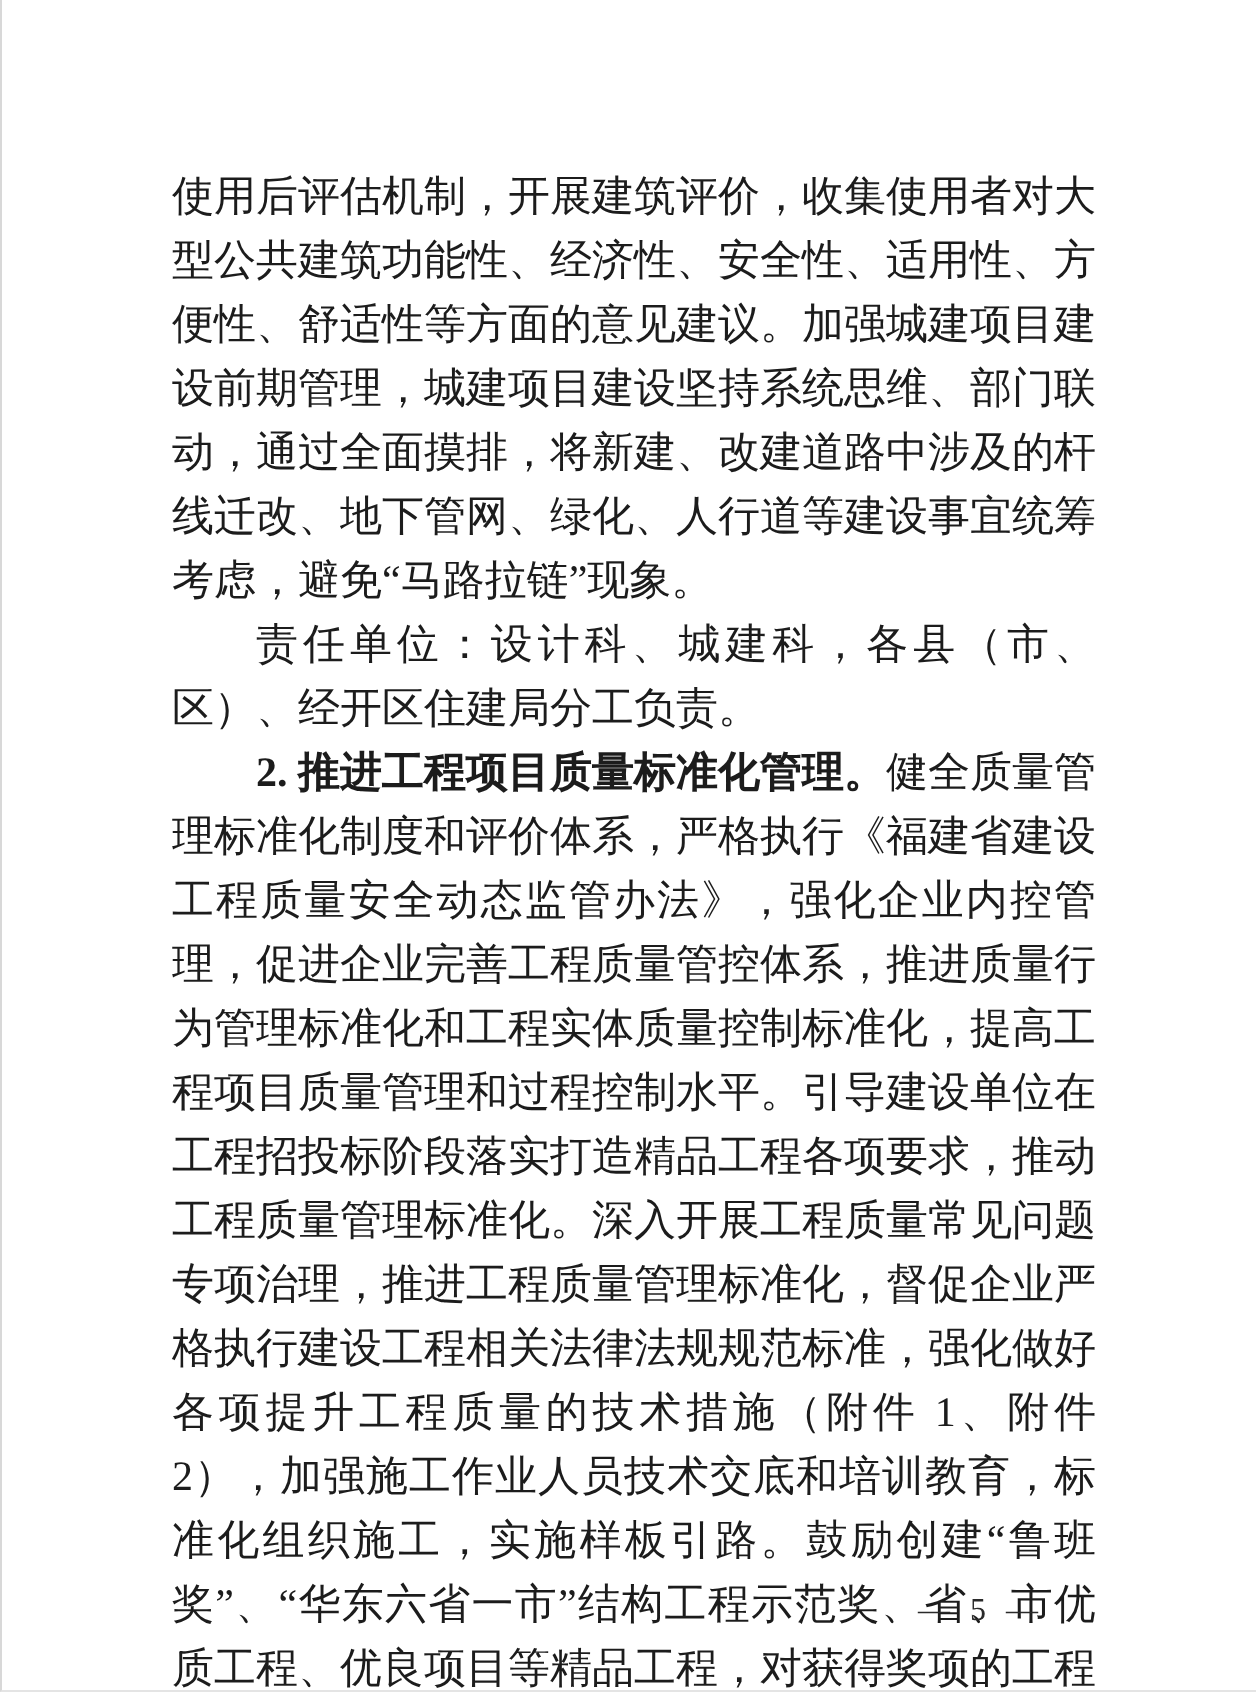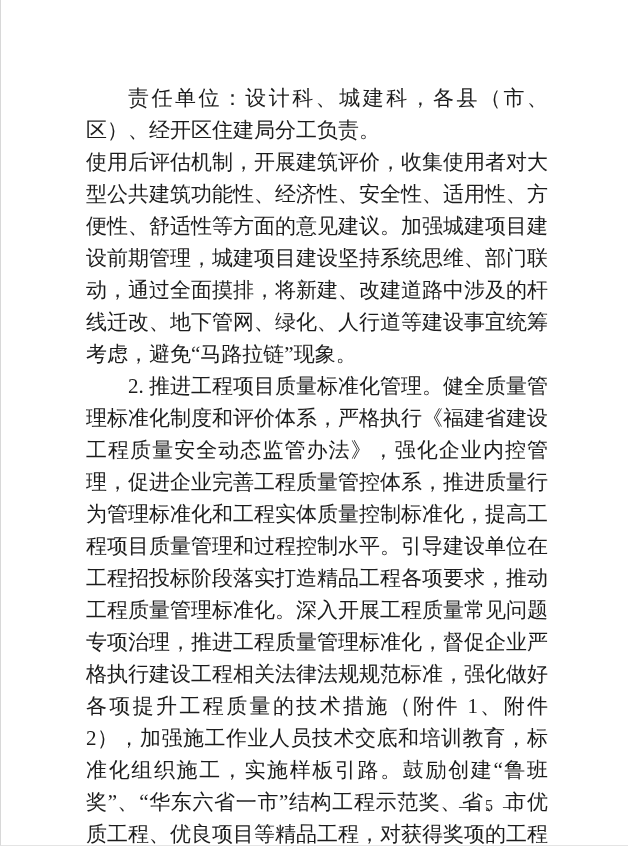--- a/index.html
+++ b/index.html
@@ -31,35 +31,35 @@
     line-height: 32px;
     text-align: justify;
     text-justify: inter-character;
     letter-spacing: 0;
     word-break: break-all;
   }
   p.para.indent {
     text-indent: 2em;
   }
   .bold {
-    font-weight: normal;
+    font-weight: bold;
   }
   .page-footer {
     position: absolute;
     top: 797px;
     right: 106px;
     font-size: 16px;
     letter-spacing: 3px;
     color: #2a2a2a;
     white-space: nowrap;
   }
 </style>
 </head>
 <body>
 
 <div class="page">
   <div class="doc-body" id="doc-body">
+      <p class="para"><span>使用后评估机制，开展建筑评价，收集使用者对大型公共建筑功能性、经济性、安全性、适用性、方便性、舒适性等方面的意见建议。加强城建项目建设前期管理，城建项目建设坚持系统思维、部门联动，通过全面摸排，将新建、改建道路中涉及的杆线迁改、地下管网、绿化、人行道等建设事宜统筹考虑，避免“马路拉链”现象。</span></p>
       <p class="para indent"><span>责任单位：设计科、城建科，各县（市、区）、经开区住建局分工负责。</span></p>
-      <p class="para"><span>使用后评估机制，开展建筑评价，收集使用者对大型公共建筑功能性、经济性、安全性、适用性、方便性、舒适性等方面的意见建议。加强城建项目建设前期管理，城建项目建设坚持系统思维、部门联动，通过全面摸排，将新建、改建道路中涉及的杆线迁改、地下管网、绿化、人行道等建设事宜统筹考虑，避免“马路拉链”现象。</span></p>
       <p class="para indent"><span class="bold">2. 推进工程项目质量标准化管理。</span><span>健全质量管理标准化制度和评价体系，严格执行《福建省建设工程质量安全动态监管办法》，强化企业内控管理，促进企业完善工程质量管控体系，推进质量行为管理标准化和工程实体质量控制标准化，提高工程项目质量管理和过程控制水平。引导建设单位在工程招投标阶段落实打造精品工程各项要求，推动工程质量管理标准化。深入开展工程质量常见问题专项治理，推进工程质量管理标准化，督促企业严格执行建设工程相关法律法规规范标准，强化做好各项提升工程质量的技术措施（附件 1、附件 2），加强施工作业人员技术交底和培训教育，标准化组织施工，实施样板引路。鼓励创建“鲁班奖”、“华东六省一市”结构工程示范奖、省、市优质工程、优良项目等精品工程，对获得奖项的工程项目施工企业按规定予以信用加分，同时督促建设单位落实 “优质优价”政策，提高施工企业创优积极性。</span></p>
     </div>
   <div class="page-footer">— 5 —</div>
 </div>
 
 </body></html>

